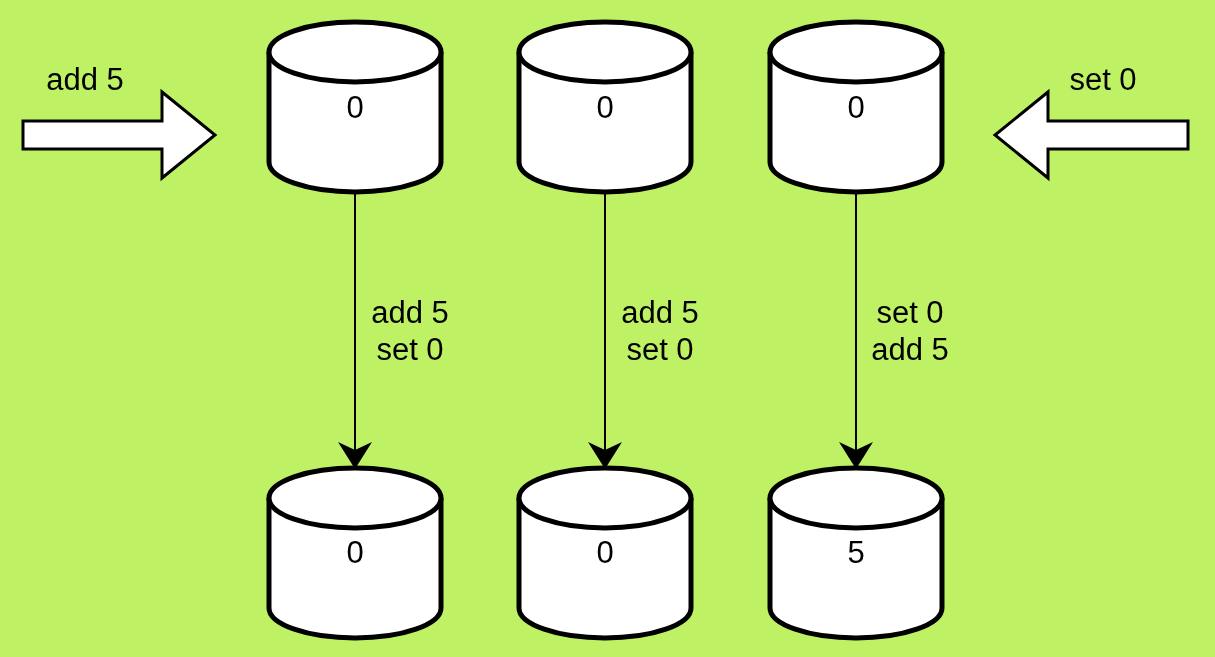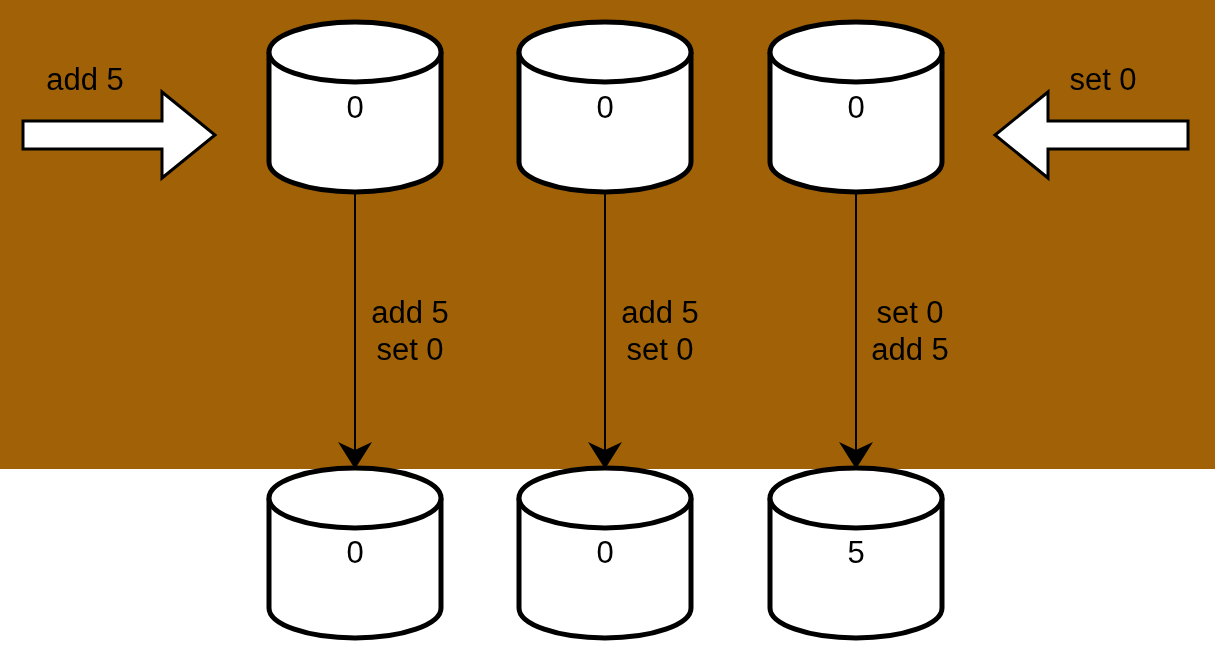--- a/index.html
+++ b/index.html
@@ -6,22 +6,22 @@
     margin: 0;
     padding: 0;
     background: #ffffff;
     width: 1215px;
     height: 657px;
     overflow: hidden;
   }
   .canvas-wrap {
     position: relative;
     width: 1215px;
-    height: 469px;
-    background: #a16207;
+    height: 657px;
+    background: #bef264;
   }
   svg text {
     font-family: "Liberation Sans", sans-serif;
     font-size: 31px;
     fill: #000000;
   }
   .cyl-body, .cyl-top {
     fill: #ffffff;
     stroke: #000000;
     stroke-width: 5;

